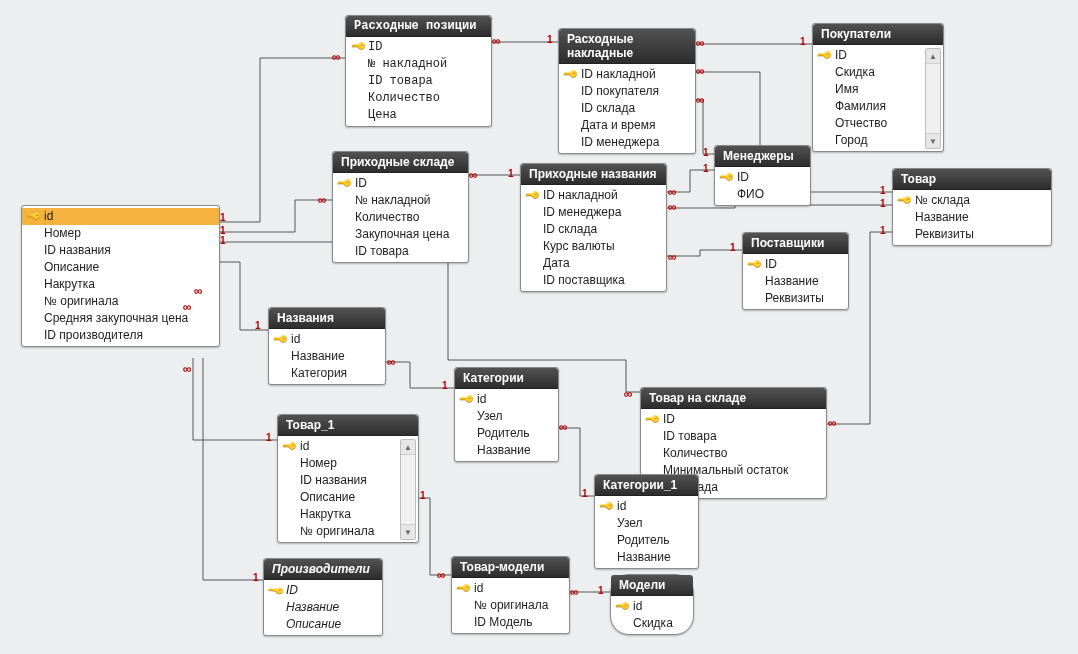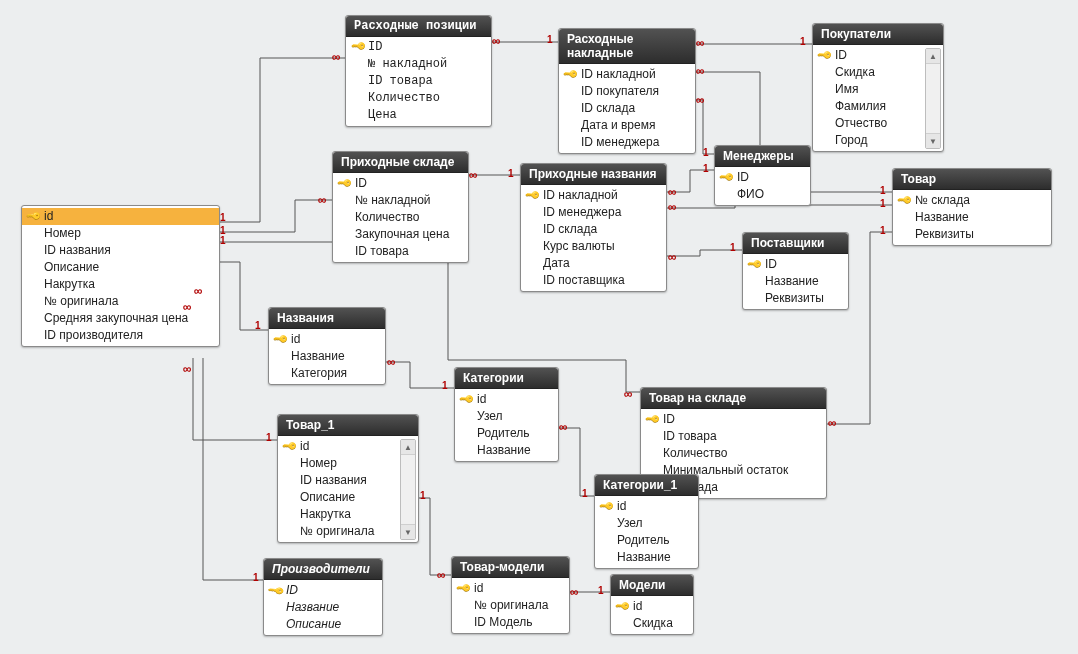--- a/index.html
+++ b/index.html
@@ -463,21 +463,21 @@
         <div class="row">
           <span class="ic"></span>
           <span>№ оригинала</span>
         </div>
         <div class="row">
           <span class="ic"></span>
           <span>ID Модель</span>
         </div>
       </div>
     </div>
-    <div class="tbl" style="left: 610px; top: 574px; width: 82px;">
+    <div class="tbl" style="left: 610px; top: 574px; width: 82px; border-radius: 19px;">
       <div class="hdr">Модели</div>
       <div class="body">
         <div class="row">
           <span class="ic">
             <span class="key">🔑</span>
           </span>
           <span>id</span>
         </div>
         <div class="row">
           <span class="ic"></span>

